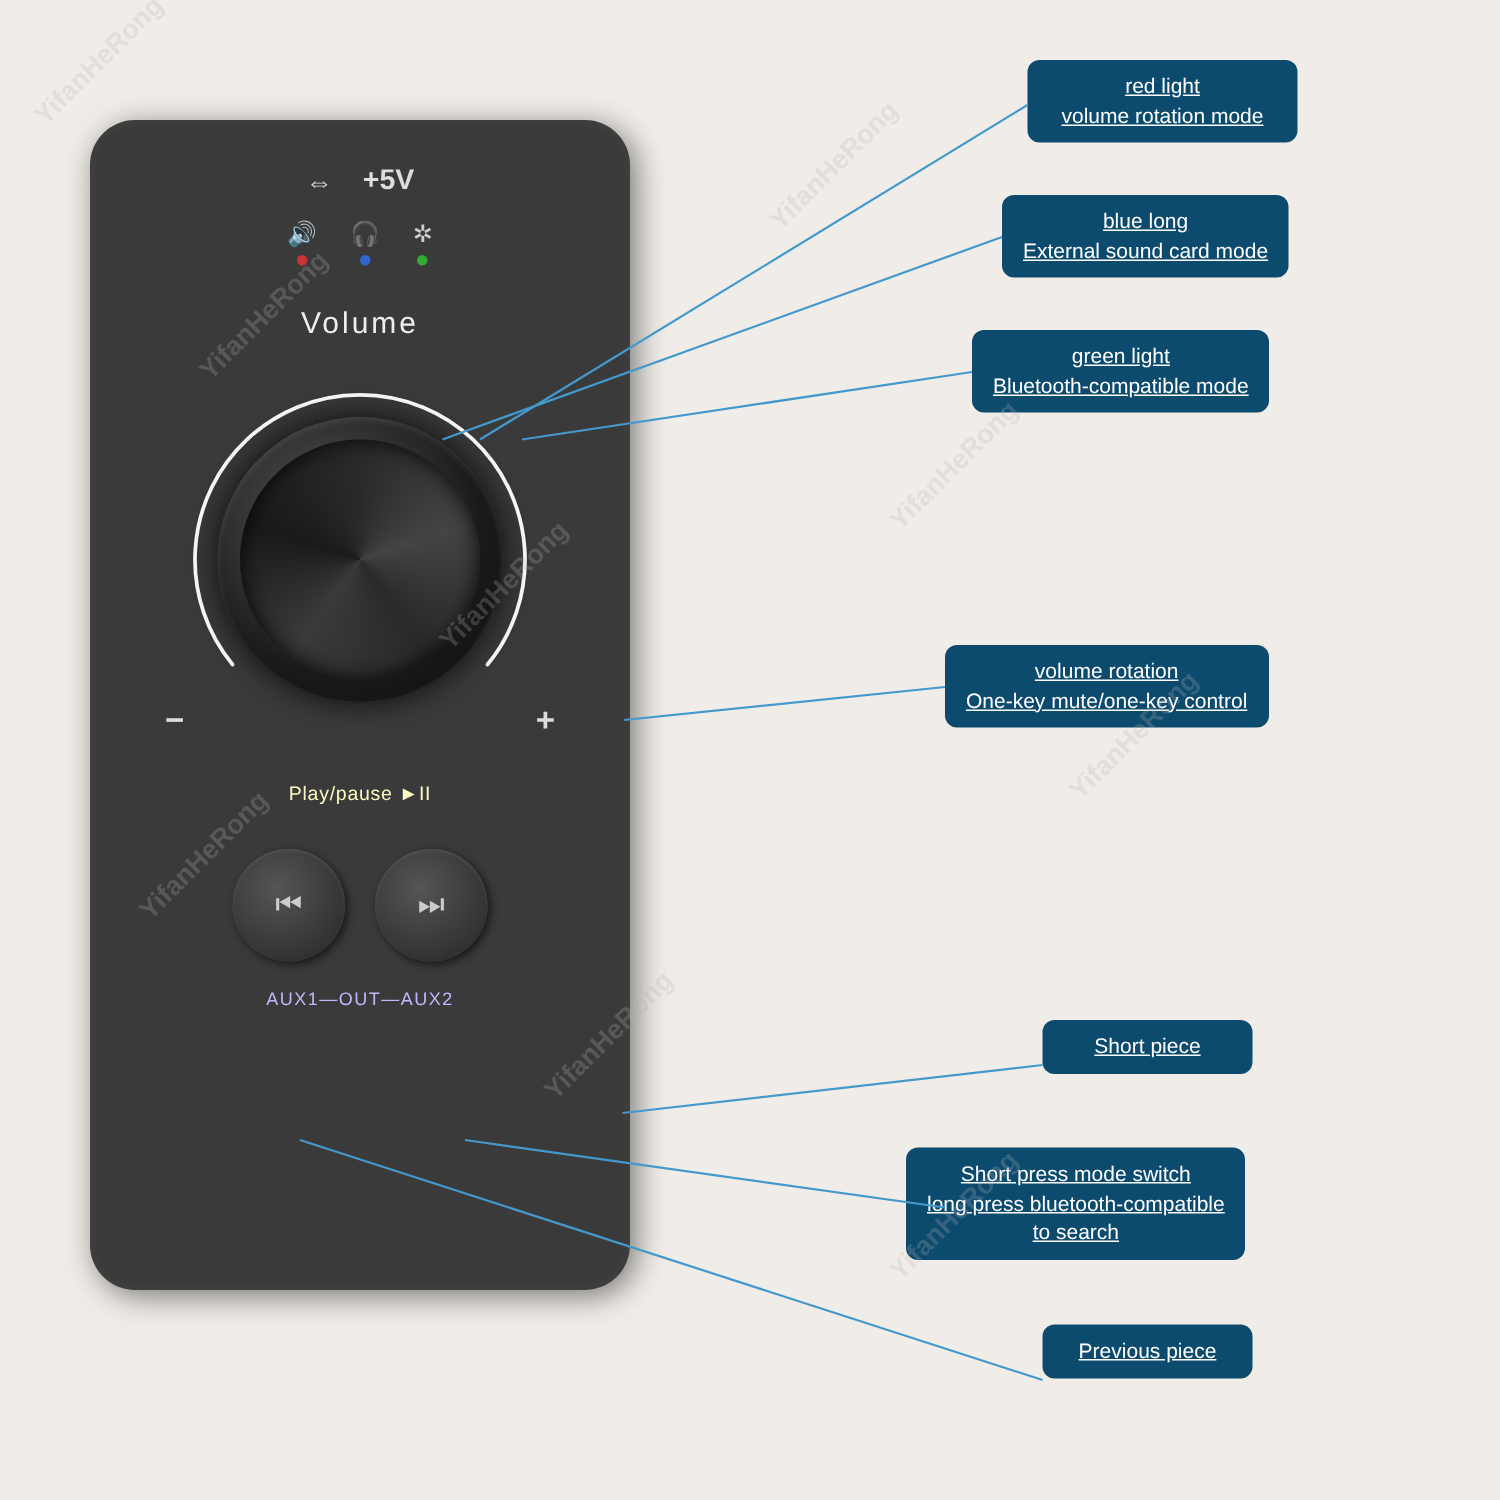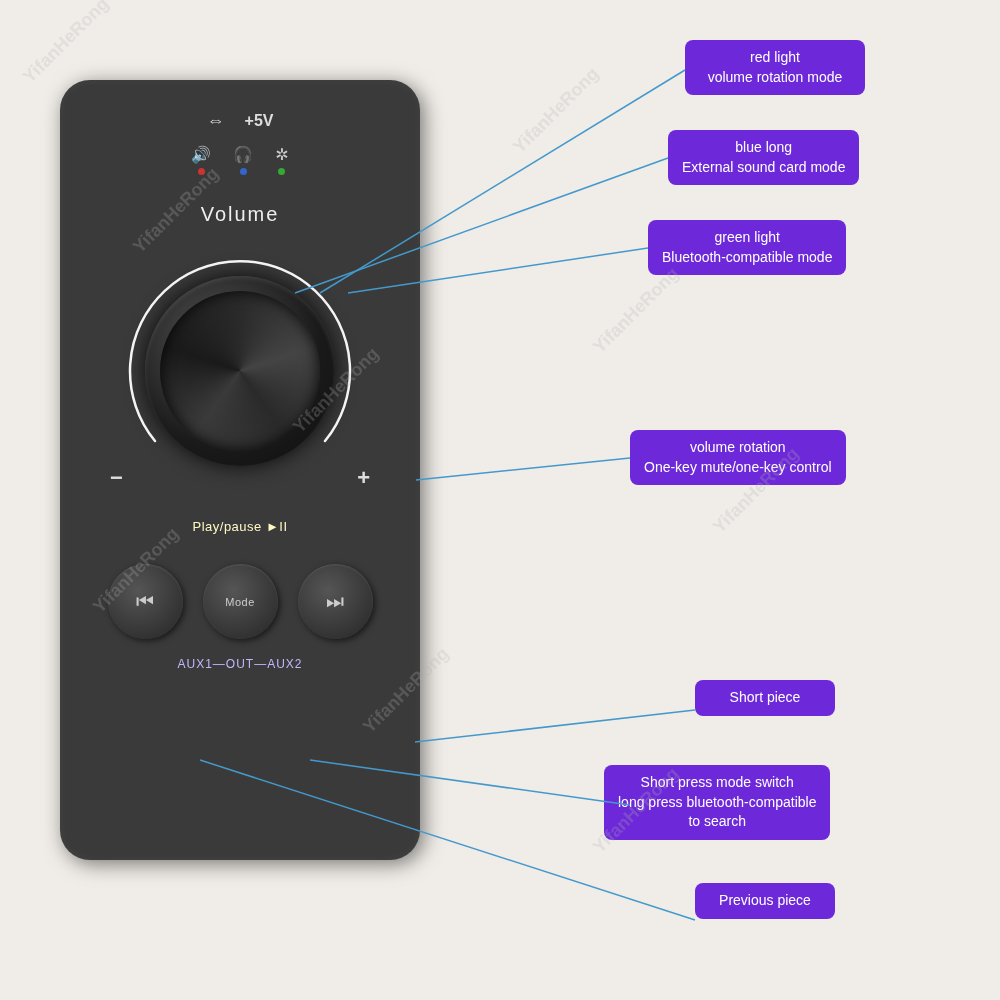--- a/index.html
+++ b/index.html
@@ -55,21 +55,21 @@
       margin-bottom: 8px;
     }
 
     .usb-icon {
       color: #ddd;
       font-size: 18px;
     }
 
     .plus5v {
       color: #ddd;
-      font-size: 16px;
+      font-size: 19px;
       font-weight: bold;
     }
 
     
     .mode-indicators {
       display: flex;
       align-items: center;
       justify-content: center;
       gap: 22px;
       margin-top: 6px;
@@ -204,28 +204,29 @@
     .aux-label {
       color: #c4b5fd;
       font-size: 12px;
       margin-top: 18px;
       letter-spacing: 1px;
     }
 
     
     .annotation {
       position: absolute;
-      background: #6d28d9;
+      background: #0c4a6e;
       color: white;
       border-radius: 8px;
       padding: 8px 14px;
       font-size: 14px;
       text-align: center;
       line-height: 1.4;
       min-width: 180px;
+      text-decoration: underline;
     }
 
     
     .lines-svg {
       position: absolute;
       top: 0;
       left: 0;
       width: 1000px;
       height: 1000px;
       pointer-events: none;
@@ -270,23 +271,20 @@
     <span class="plus-label">+</span>
   </div>
 
   <div class="play-pause-label">Play/pause ►II</div>
 
   <div class="buttons-row">
     <div class="ctrl-btn">
       <span class="ctrl-btn-icon">⏮</span>
     </div>
     <div class="ctrl-btn">
-      <span class="mode-btn-label">Mode</span>
-    </div>
-    <div class="ctrl-btn">
       <span class="ctrl-btn-icon">⏭</span>
     </div>
   </div>
 
   <div class="aux-label">AUX1—OUT—AUX2</div>
 </div>
 
 <div class="annotation" style="top:40px; left:685px;">
   <div>red light</div>
   <div>volume rotation mode</div>

